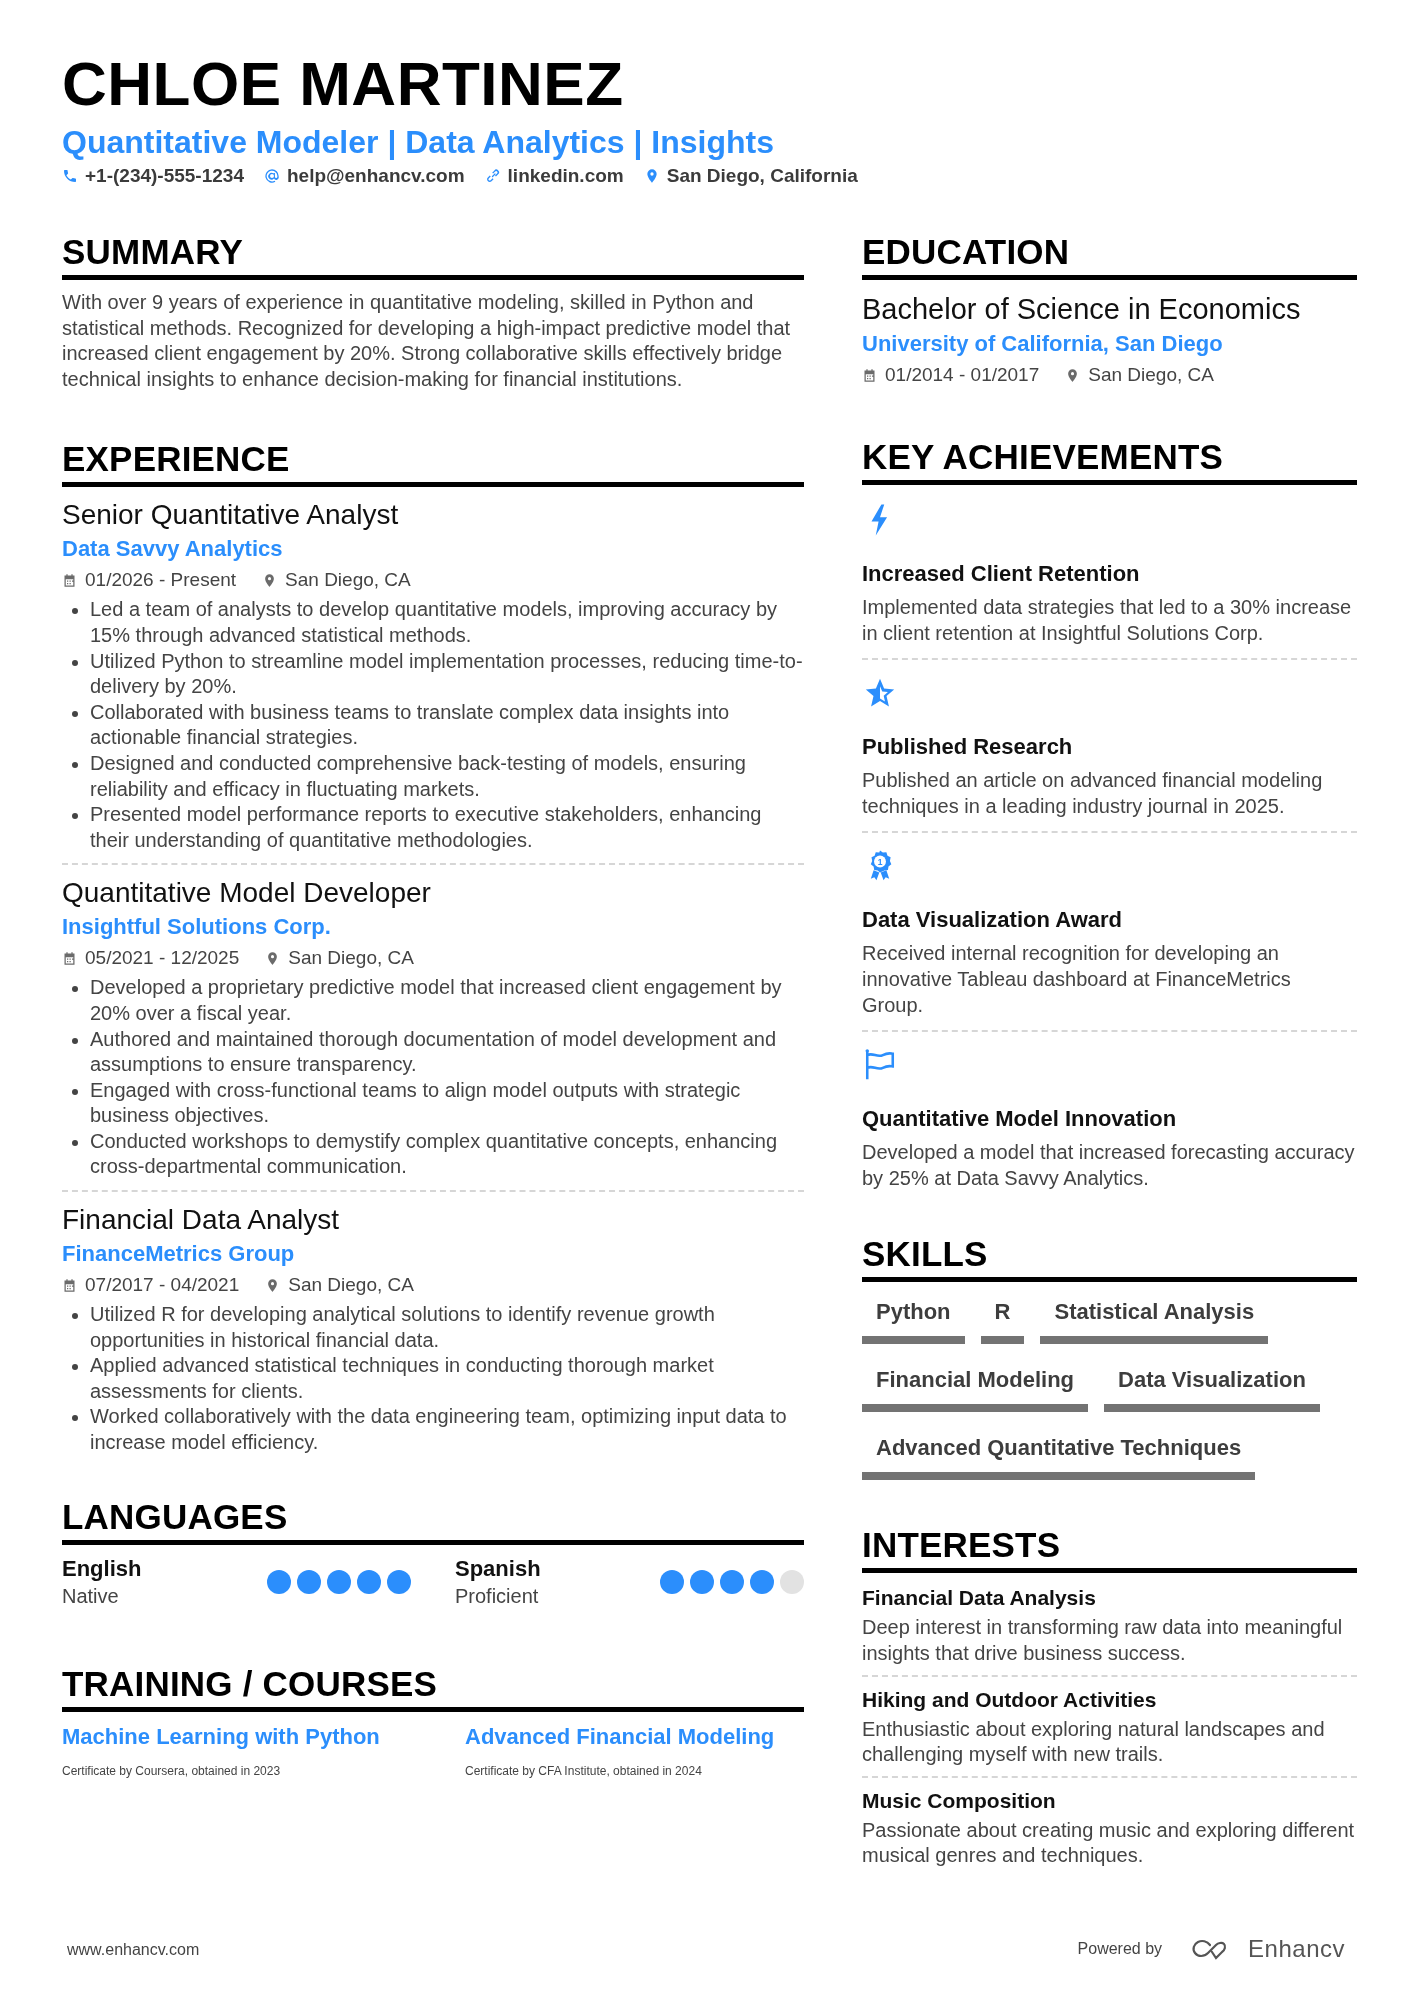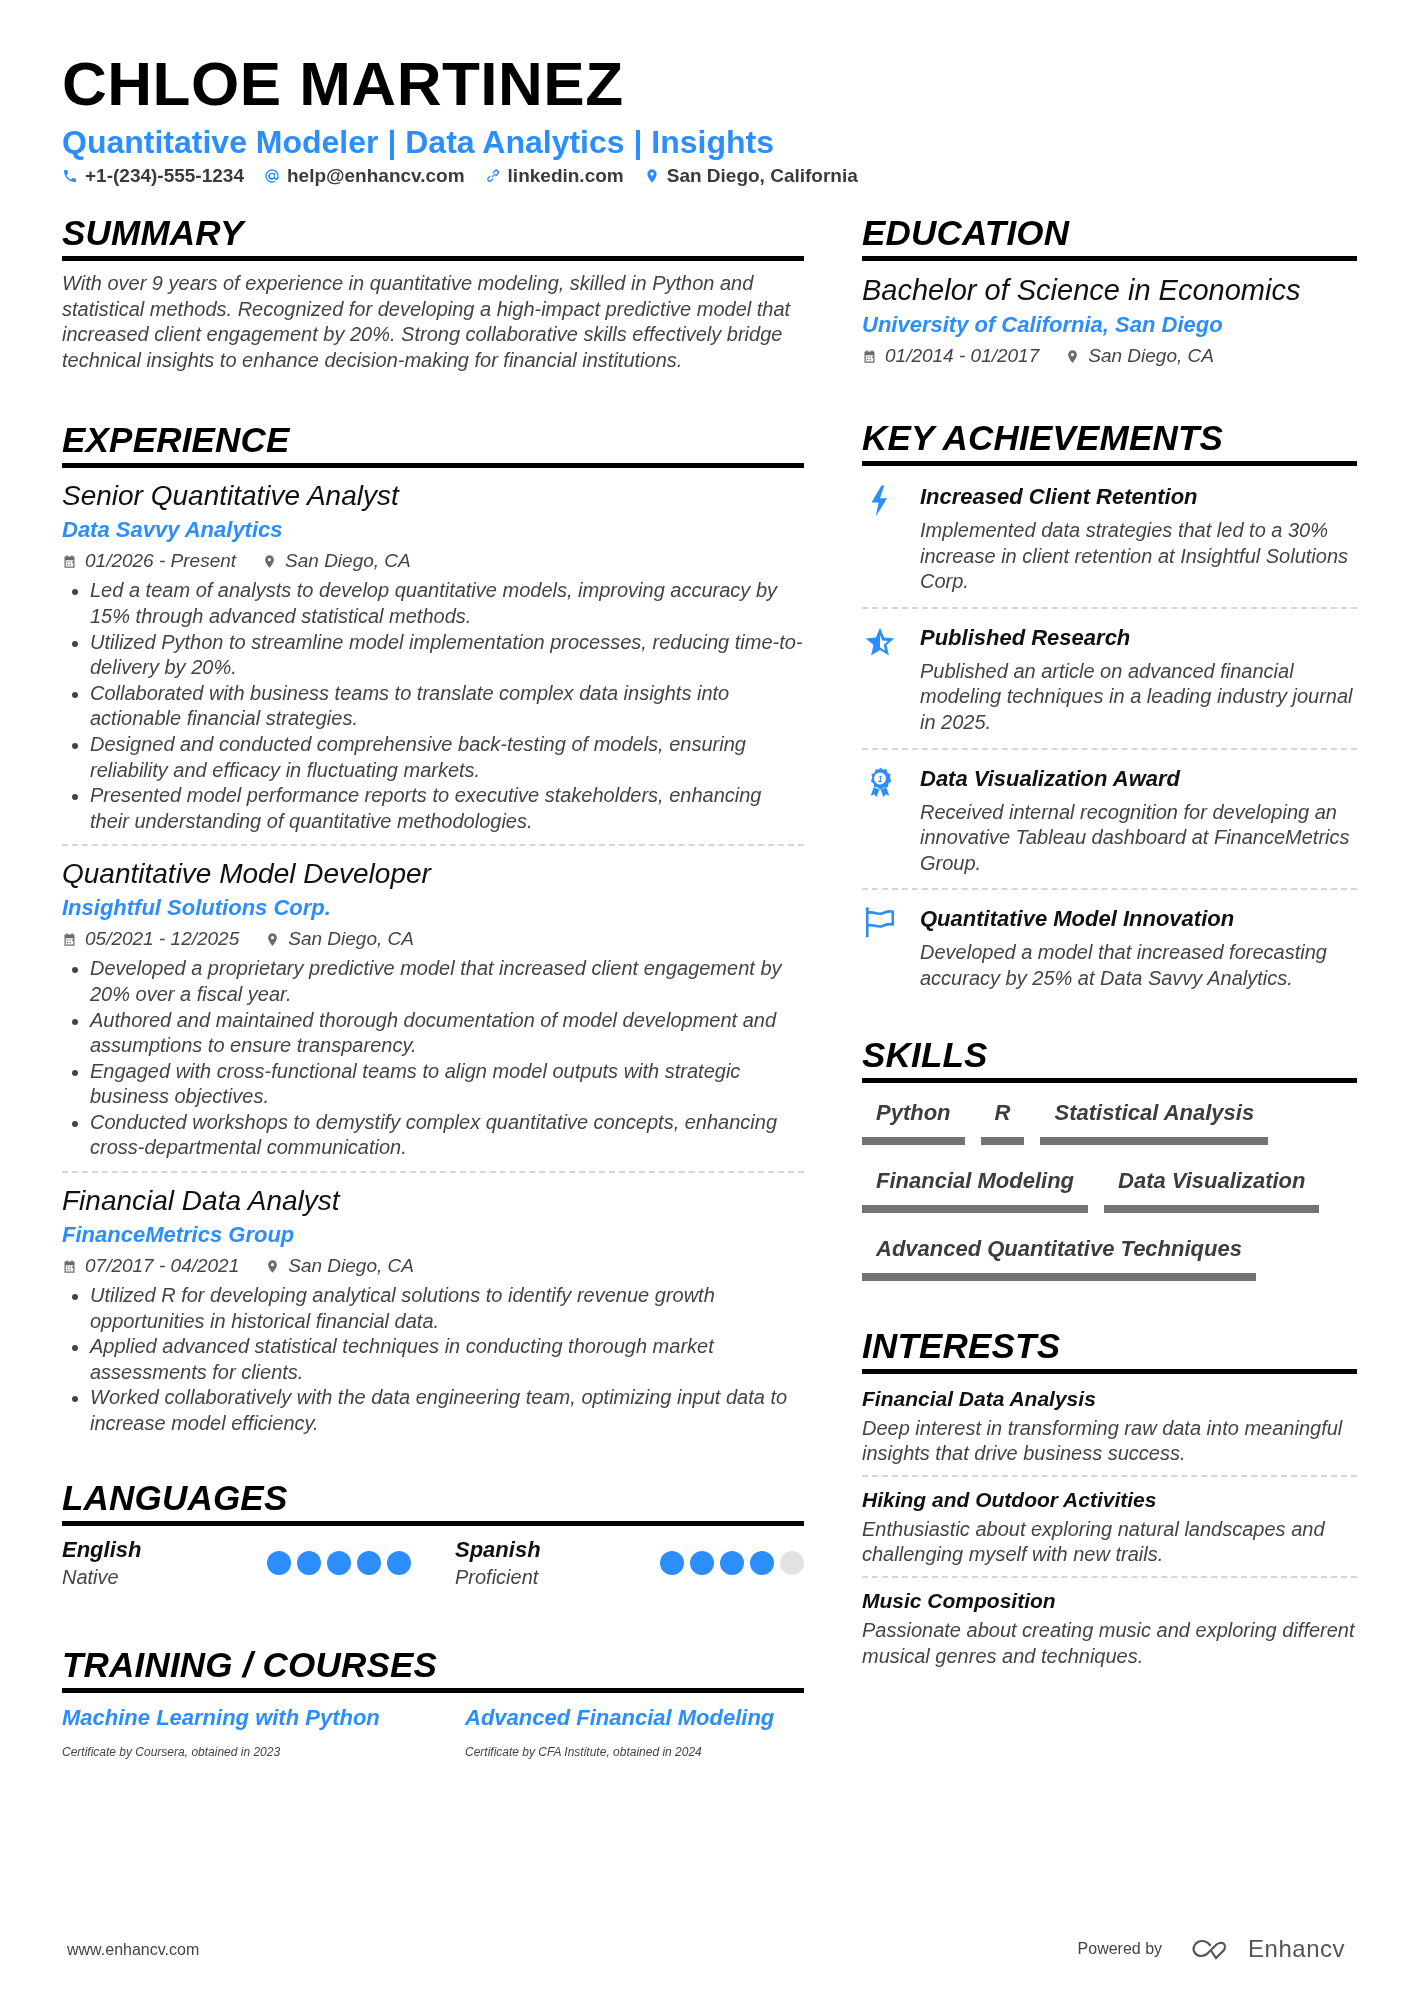--- a/index.html
+++ b/index.html
@@ -6,21 +6,21 @@
   html, body { width: 1410px; height: 1995px; background: #ffffff; }
   body { position: relative; font-family: "Liberation Sans", "DejaVu Sans", sans-serif; color: #333; overflow: hidden; }
 
   .header { position: absolute; left: 62px; top: 48px; width: 1290px; }
   .name { font-size: 62px; font-weight: 700; color: #000; letter-spacing: 0.5px; line-height: 72px; }
   .title { font-size: 32px; font-weight: 700; color: #2b8efc; line-height: 40px; margin-top: 2px; }
   .contacts { display: flex; gap: 20px; margin-top: 3px; font-size: 19px; font-weight: 700; color: #3b3b3b; align-items: center; }
   .contact { display: flex; align-items: center; gap: 7px; }
   .contact svg { width: 16px; height: 16px; fill: #2b8efc; }
 
-  .col { position: absolute; top: 212px; font-style: italic; }
+  .col { position: absolute; top: 231px; }
   .col-left { left: 62px; width: 742px; }
   .col-right { left: 862px; width: 495px; }
 
   .section { margin-bottom: 40px; }
   .section-title { font-size: 35px; font-weight: 700; color: #000; line-height: 42px; padding-bottom: 2px; border-bottom: 5px solid #000; margin-bottom: 10px; letter-spacing: 0.2px; }
 
   .summary-text { font-size: 20px; line-height: 25.6px; color: #444; }
 
   .job { padding-bottom: 10px; border-bottom: 2px dashed #d6d6d6; margin-bottom: 10px; }
   .job:last-child { border-bottom: none; }
@@ -29,21 +29,21 @@
   .meta { display: flex; align-items: center; gap: 26px; font-size: 19px; color: #444; line-height: 30px; }
   .meta-item { display: flex; align-items: center; gap: 8px; }
   .meta svg { width: 15px; height: 15px; fill: #6b6b6b; }
   .bullets { list-style: none; margin-top: 2px; }
   .bullets li { position: relative; padding-left: 28px; font-size: 20px; line-height: 25.6px; color: #444; }
   .bullets li::before { content: ""; position: absolute; left: 10px; top: 11px; width: 6px; height: 6px; border-radius: 50%; background: #444; }
 
   .edu-degree { font-size: 29px; color: #111; line-height: 38px; }
   .edu-school { font-size: 22px; font-weight: 700; color: #2b8efc; line-height: 32px; }
 
-  .ach { display: flex; gap: 22px; padding: 6px 0 12px; border-bottom: 2px dashed #d6d6d6; margin-bottom: 8px; }
+  .ach { display: flex; gap: 22px; padding: 6px 0 12px; border-bottom: 2px dashed #d6d6d6; margin-bottom: 8px; flex-direction: column; }
   .ach:last-child { border-bottom: none; }
   .ach-icon { width: 36px; flex: none; display: flex; justify-content: center; padding-top: 2px; }
   .ach-icon svg { width: 34px; height: 34px; }
   .ach-title { font-size: 22px; font-weight: 700; color: #111; line-height: 30px; margin-bottom: 6px; }
   .ach-desc { font-size: 20px; line-height: 25.6px; color: #444; }
 
   .skills { display: flex; flex-wrap: wrap; column-gap: 16px; row-gap: 16px; margin-top: 8px; }
   .skill { font-size: 22px; font-weight: 700; color: #3d3d3d; padding: 6px 14px 10px; border-bottom: 8px solid #737373; line-height: 28px; }
 
   .interest { padding-bottom: 8px; border-bottom: 2px dashed #d6d6d6; margin-bottom: 8px; }

